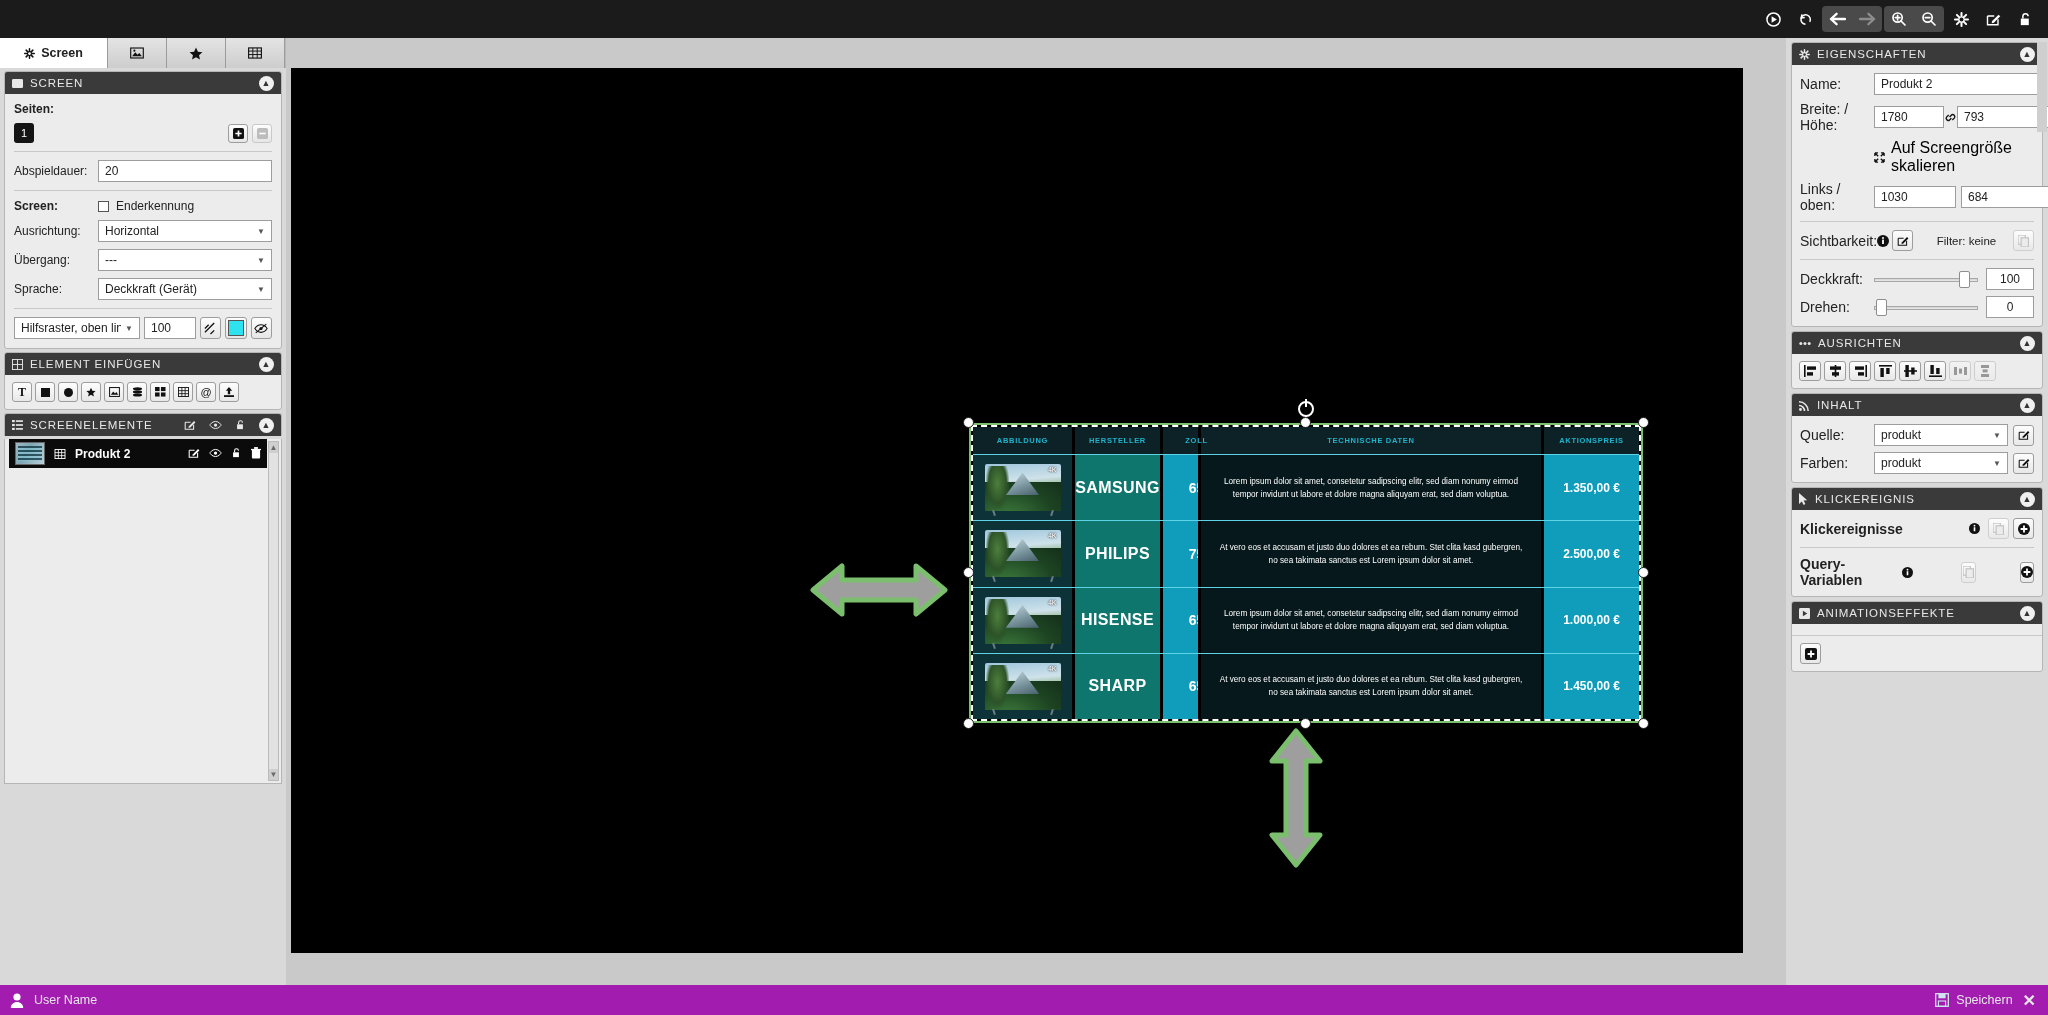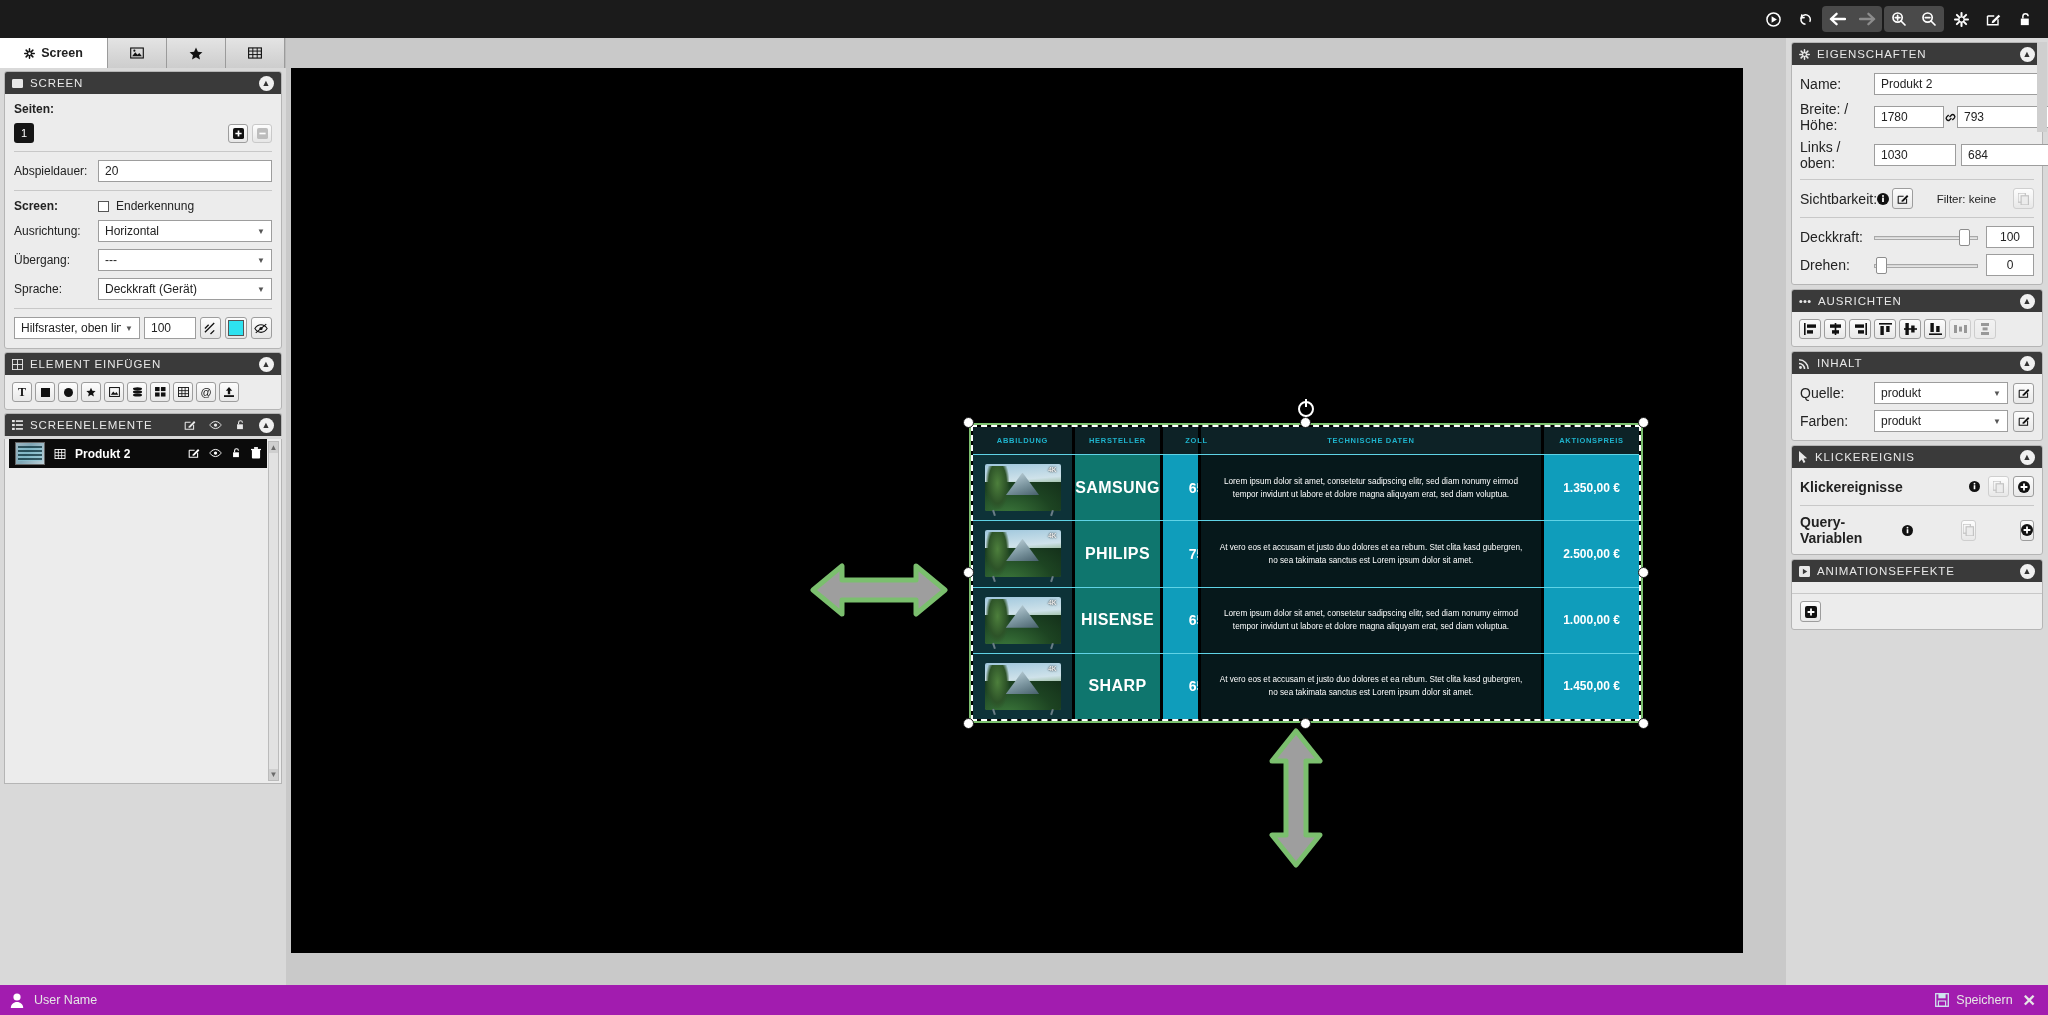--- a/index.html
+++ b/index.html
@@ -658,20 +658,31 @@
         <input class="fld" style="width: 70px;" value="1780">
         <span class="ic" style="width:18px;">
           <svg width="13" height="11" viewBox="0 0 14 12">
               <path d="M5 3.3 2.7 5.6a2.3 2.3 0 0 0 3.2 3.2L8 6.8" fill="none" stroke="#111" stroke-width="1.5"></path>
               <path d="M9 8.7l2.3-2.3a2.3 2.3 0 0 0-3.2-3.2L6 5.5" fill="none" stroke="#111" stroke-width="1.5"></path>
             </svg>
         </span>
         <input class="fld" style="flex: 1 1 0%;" value="793">
       </div>
       <div class="rrow">
+        <div class="rlbl"></div>
+        <div class="fld" style="flex:1;display:flex;align-items:center;gap:6px;cursor:pointer;">
+          <span class="ic">
+            <svg width="11" height="11" viewBox="0 0 12 12">
+                <path d="M1 1h3.4M1 1v3.4M1 1l3.6 3.6M11 11H7.6M11 11V7.6M11 11 7.4 7.4M11 1H7.6M11 1v3.4M11 1 7.4 4.6M1 11h3.4M1 11V7.6M1 11l3.6-3.6" stroke="#111" stroke-width="1.5" fill="none"></path>
+              </svg>
+          </span>
+          <span>Auf Screengröße skalieren</span>
+        </div>
+      </div>
+      <div class="rrow">
         <div class="rlbl">Links / oben:</div>
         <input class="fld" style="width: 82px; margin-right: 5px;" value="1030">
         <input class="fld" style="flex: 1 1 0%;" value="684">
       </div>
       <div class="hr"></div>
       <div class="rrow" style="margin-bottom:0;">
         <div class="rlbl">Sichtbarkeit:</div>
         <span class="ic" style="width:18px;">
           <svg width="12" height="12" viewBox="0 0 12 12">
               <circle cx="6" cy="6" r="6" fill="#111"></circle>

